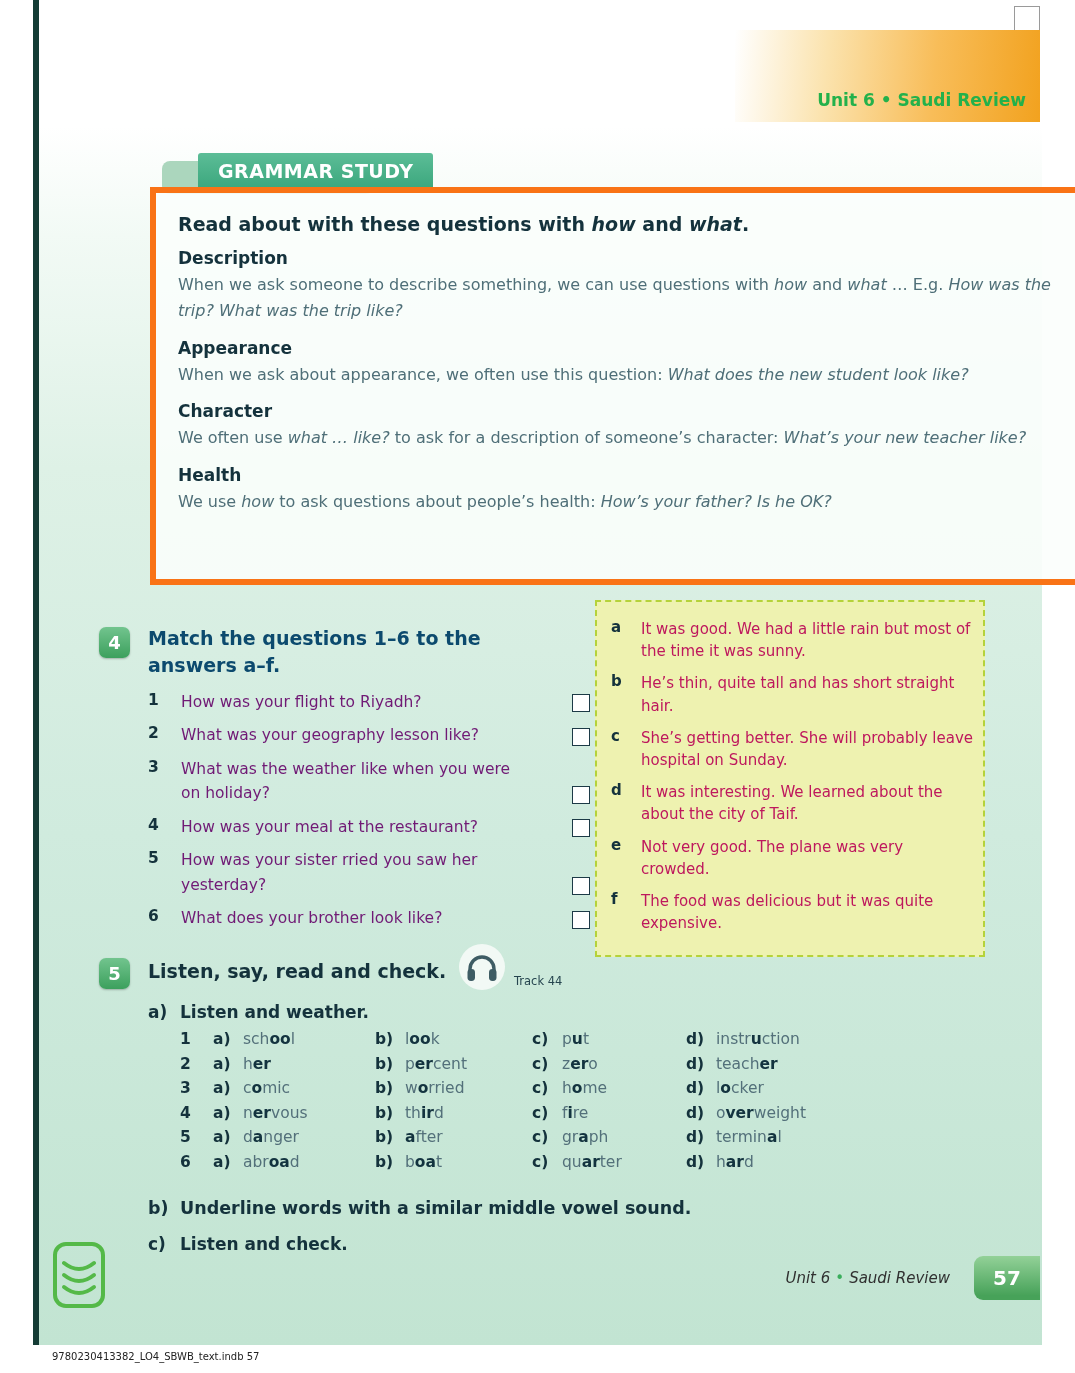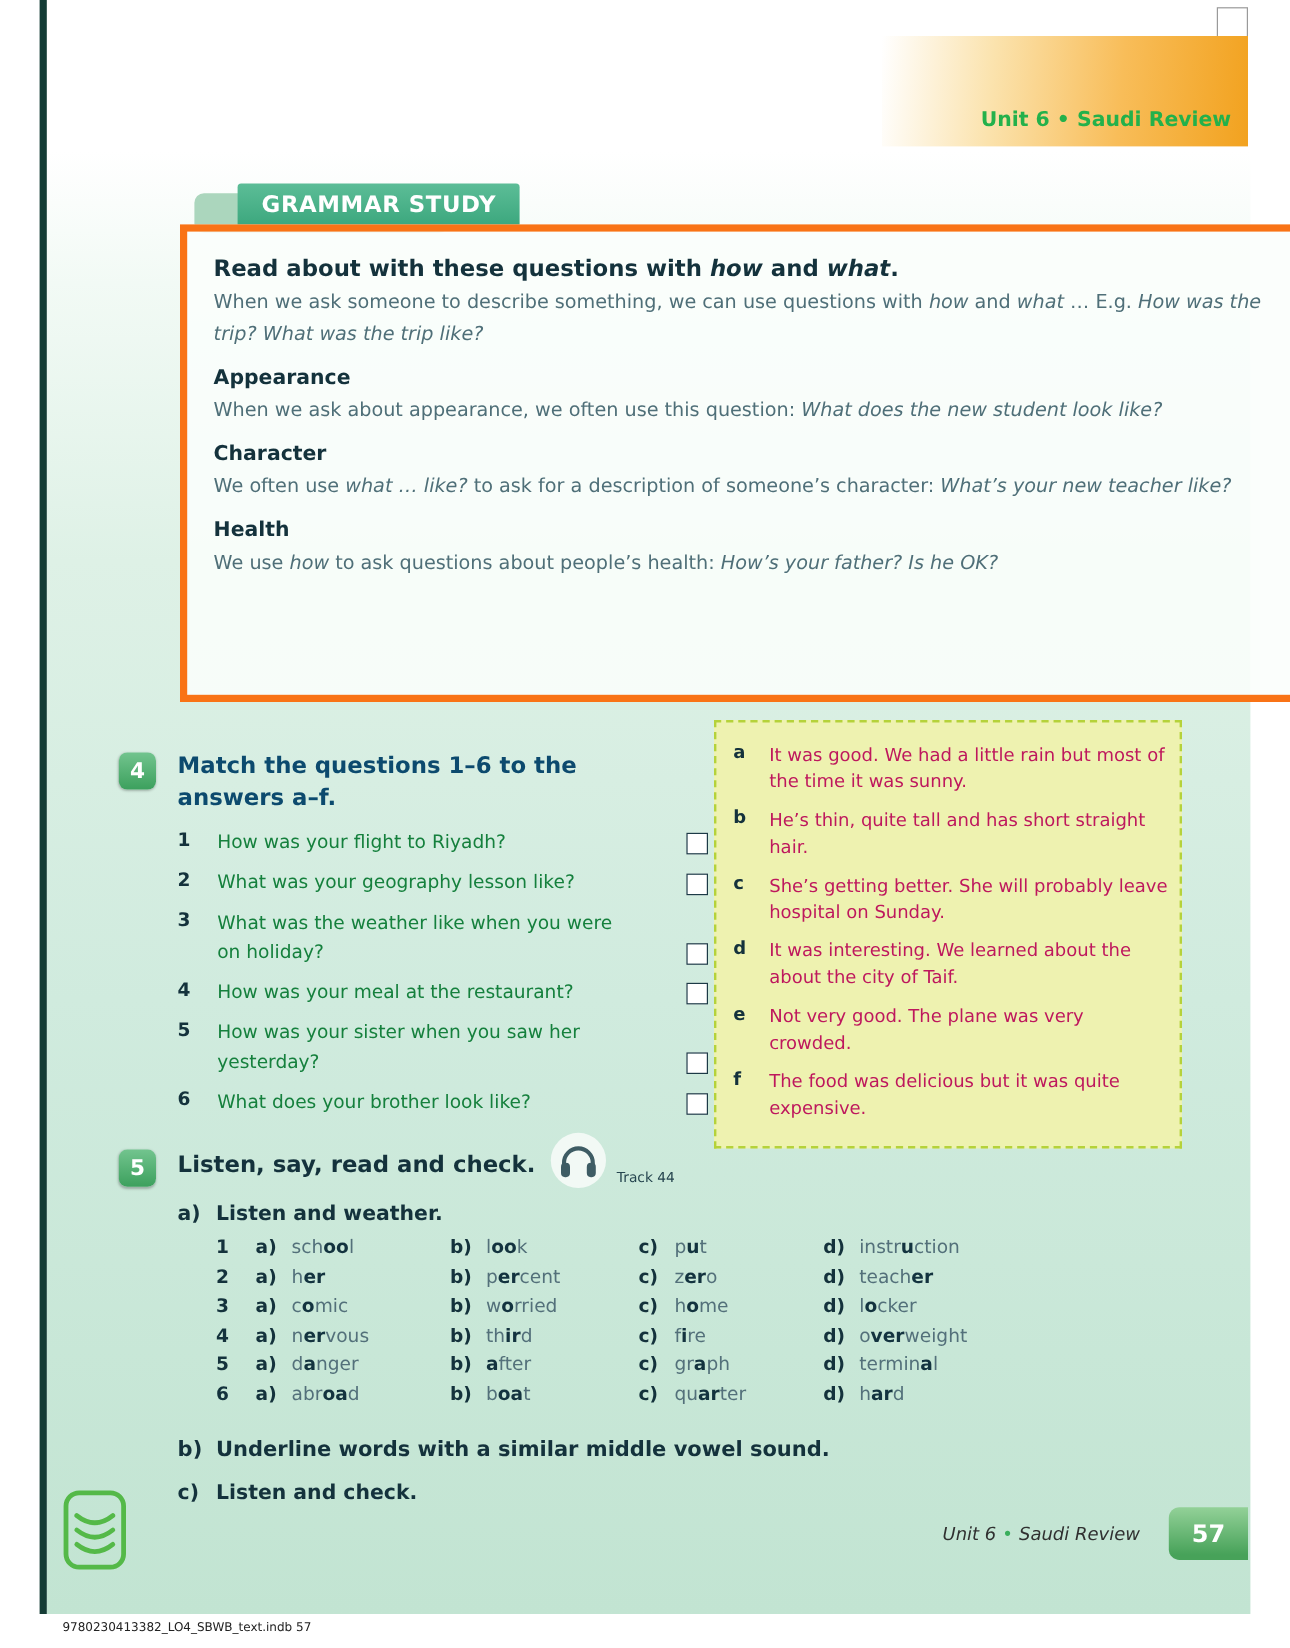--- a/index.html
+++ b/index.html
@@ -45,21 +45,21 @@
     display:flex; align-items:center; justify-content:center; box-shadow:0 1px 2px rgba(0,0,0,0.25);
   }
   #ex4-badge { left:99px; top:627px; }
   #ex5-badge { left:99px; top:958px; }
 
   .ex4-title { position:absolute; left:148px; top:625px; width:380px; font-size:19px; font-weight:bold; color:#0c4a6e; line-height:1.42; }
 
   .questions { position:absolute; left:148px; top:690px; width:442px; }
   .q-row { display:flex; margin-bottom:9px; }
   .q-num { width:33px; flex:none; font-weight:bold; color:#14323c; font-size:15.5px; padding-top:1px; }
-  .q-text { width:330px; color:#15803d; font-size:15.5px; line-height:1.58; }
+  .q-text { width:330px; color:#701a75; font-size:15.5px; line-height:1.58; }
   .checkbox { width:18px; height:18px; border:1.6px solid #1c3a46; background:#fff; margin-left:auto; align-self:flex-end; margin-bottom:2px; flex:none; }
 
   .answers {
     position:absolute; left:595px; top:600px; width:390px; height:357px;
     background:#eef2b0; border:2px dashed #b5d23a; padding:16px 8px 8px 14px;
   }
   .a-row { display:flex; margin-bottom:10px; }
   .a-letter { width:30px; flex:none; font-weight:bold; color:#14323c; font-size:15px; }
   .a-text { color:#be185d; font-size:15px; line-height:1.48; }
 
@@ -105,20 +105,21 @@
   <div class="band">
     <span class="band-label">Unit 6 • Saudi Review</span>
   </div>
 
   <div class="gs-underlay"></div>
   <div class="gs-badge">GRAMMAR STUDY</div>
 
   <div class="gbox">
     <div class="gbox-title"><span>Read about with these questions with </span><span class="it">how</span><span> and </span><span class="it">what</span><span>.</span></div>
 
+    <div class="g-heading">Description</div>
     <div class="g-body"><span>When we ask someone to describe something, we can use questions with </span><span class="it">how</span><span> and </span><span class="it">what</span><span> … E.g. </span><span class="it">How was the trip? What was the trip like?</span></div>
 
     <div class="g-heading">Appearance</div>
     <div class="g-body"><span>When we ask about appearance, we often use this question: </span><span class="it">What does the new student look like?</span></div>
 
     <div class="g-heading">Character</div>
     <div class="g-body"><span>We often use </span><span class="it">what … like?</span><span> to ask for a description of someone’s character: </span><span class="it">What’s your new teacher like?</span></div>
 
     <div class="g-heading">Health</div>
     <div class="g-body"><span>We use </span><span class="it">how</span><span> to ask questions about people’s health: </span><span class="it">How’s your father? Is he OK?</span></div>
@@ -143,21 +144,21 @@
       <span class="q-text">What was the weather like when you were on holiday?</span>
       <span class="checkbox"></span>
     </div>
     <div class="q-row">
       <span class="q-num">4</span>
       <span class="q-text">How was your meal at the restaurant?</span>
       <span class="checkbox"></span>
     </div>
     <div class="q-row">
       <span class="q-num">5</span>
-      <span class="q-text">How was your sister when you saw her yesterday?</span>
+      <span class="q-text">How was your sister rried you saw her yesterday?</span>
       <span class="checkbox"></span>
     </div>
     <div class="q-row">
       <span class="q-num">6</span>
       <span class="q-text">What does your brother look like?</span>
       <span class="checkbox"></span>
     </div>
   </div>
 
   <div class="answers">

